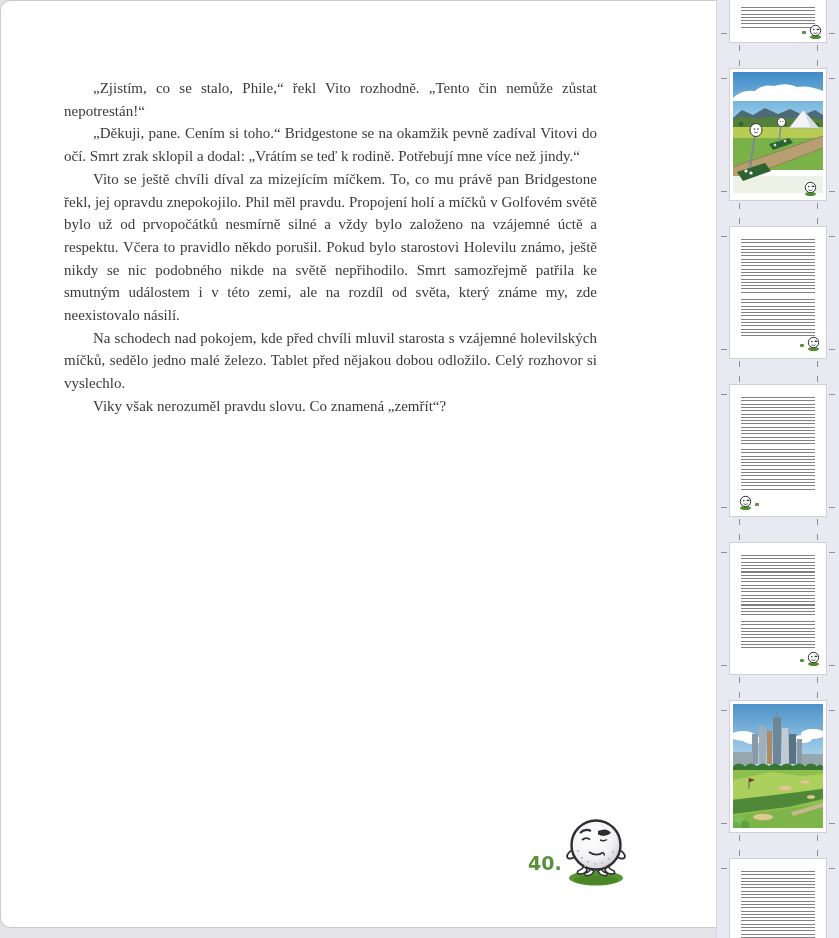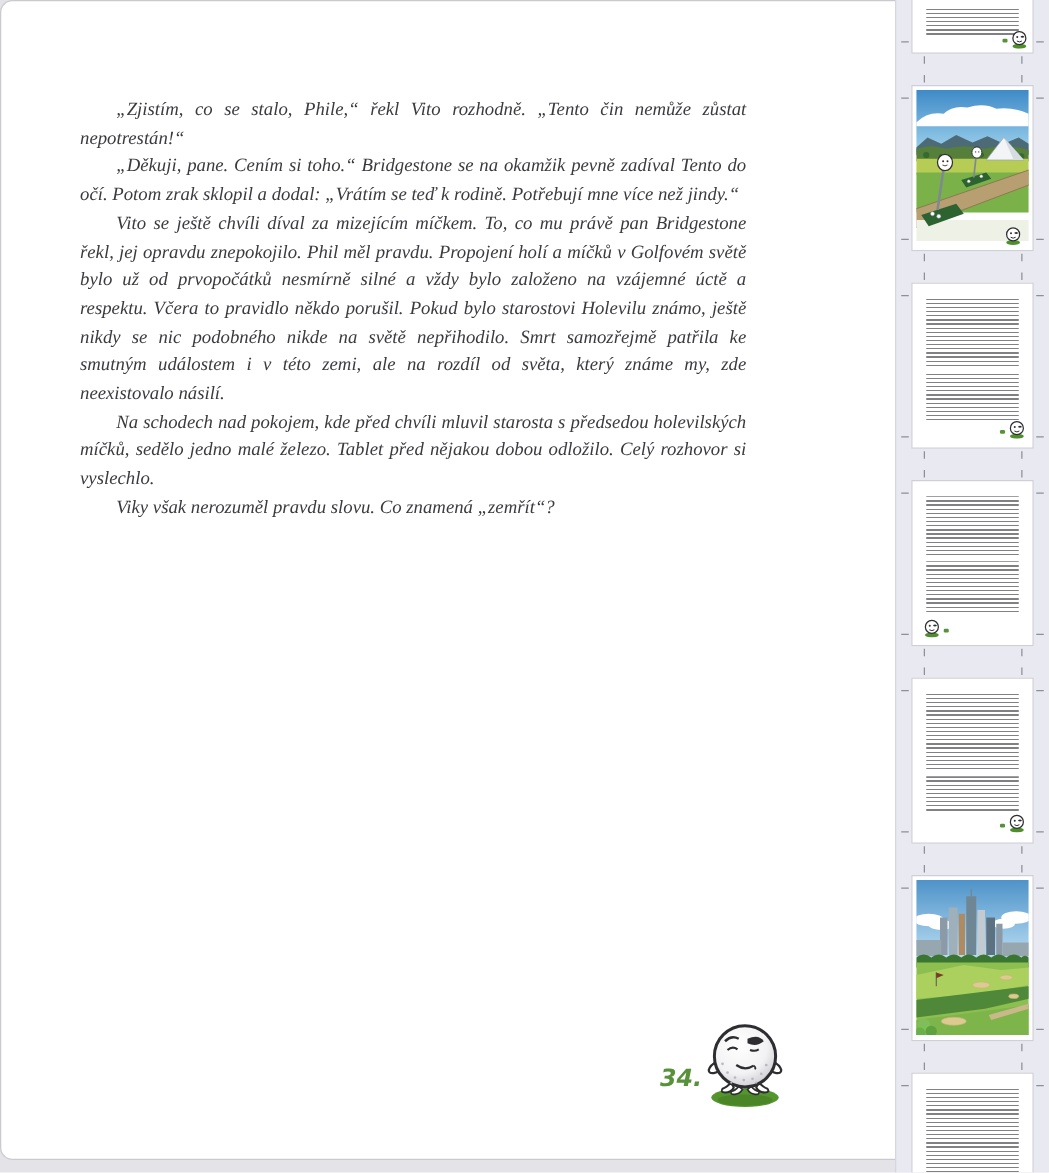--- a/index.html
+++ b/index.html
@@ -7,21 +7,20 @@
     width:839px;height:938px;overflow:hidden;position:relative;
     background:#e3e3e8;
     font-family:"Liberation Serif", serif;
   }
   
   .main-page{
     position:absolute;left:0;top:0;width:716px;height:928px;
     box-sizing:border-box;background:#ffffff;
     border:1px solid #c9c9cf;border-right:none;
     border-radius:10px 0 0 10px;
-    font-style:italic;
   }
   .text-block{
     position:absolute;left:63px;top:76px;width:533px;
     font-size:15px;line-height:22.7px;color:#3a3a3f;
     text-align:justify;
   }
   .text-block p{margin:0;text-indent:29px;}
   .pagenum{
     position:absolute;left:527px;top:851px;
     font-family:"DejaVu Sans", sans-serif;
@@ -73,27 +72,27 @@
       <circle cx="4.8" cy="5.6" r="0.8" fill="#2f2f33"></circle>
       <path d="M7.6 4.9 q2 -0.8 3 0.6 q-1.4 1.1 -3 0.3 z" fill="#2f2f33"></path>
       <path d="M4.5 8.8 q2 1.4 4 0" stroke="#2f2f33" stroke-width="0.8" fill="none"></path>
     </g>
   </defs>
 </svg>
 
 <div class="main-page">
   <div class="text-block">
     <p>„Zjistím, co se stalo, Phile,“ řekl Vito rozhodně. „Tento čin nemůže zůstat nepotrestán!“</p>
-    <p>„Děkuji, pane. Cením si toho.“ Bridgestone se na okamžik pevně zadíval Tento do očí. Potom zrak sklopil a dodal: „Vrátím se teď k rodině. Potřebují mne více než jindy.“</p>
+    <p>„Děkuji, pane. Cením si toho.“ Bridgestone se na okamžik pevně zadíval Vitovi do očí. Smrt zrak sklopil a dodal: „Vrátím se teď k rodině. Potřebují mne více než jindy.“</p>
     <p>Vito se ještě chvíli díval za mizejícím míčkem. To, co mu právě pan Bridgestone řekl, jej opravdu znepokojilo. Phil měl pravdu. Propojení holí a míčků v Golfovém světě bylo už od prvopočátků nesmírně silné a vždy bylo založeno na vzájemné úctě a respektu. Včera to pravidlo někdo porušil. Pokud bylo starostovi Holevilu známo, ještě nikdy se nic podobného nikde na světě nepřihodilo. Smrt samozřejmě patřila ke smutným událostem i v této zemi, ale na rozdíl od světa, který známe my, zde neexistovalo násilí.</p>
-    <p>Na schodech nad pokojem, kde před chvíli mluvil starosta s předsedou holevilských míčků, sedělo jedno malé železo. Tablet před nějakou dobou odložilo. Celý rozhovor si vyslechlo.</p>
+    <p>Na schodech nad pokojem, kde před chvíli mluvil starosta s vzájemné holevilských míčků, sedělo jedno malé železo. Tablet před nějakou dobou odložilo. Celý rozhovor si vyslechlo.</p>
     <p>Viky však nerozuměl pravdu slovu. Co znamená „zemřít“?</p>
   </div>
 
-  <div class="pagenum">34.</div>
+  <div class="pagenum">40.</div>
 
   <div class="mascot-wrap">
     <svg width="70" height="74" viewBox="0 0 70 74">
       <ellipse cx="35" cy="64" rx="27" ry="7.5" fill="#55952e"></ellipse>
       <ellipse cx="35" cy="66" rx="22" ry="4.5" fill="#4a8527"></ellipse>
 
       <path d="M24 52 q-4 4 -7 5 q-2 3 2 3 q5 0 7 -4 z" fill="#fff" stroke="#2e2e32" stroke-width="1.6"></path>
       <path d="M46 52 q4 4 7 5 q2 3 -2 3 q-5 0 -7 -4 z" fill="#fff" stroke="#2e2e32" stroke-width="1.6"></path>
       <path d="M30 55 q-3 4 -6 4 q-1 3 3 2.5 q4 -0.5 6 -4 z" fill="#fff" stroke="#2e2e32" stroke-width="1.4"></path>
       <path d="M40 55 q3 4 6 4 q1 3 -3 2.5 q-4 -0.5 -6 -4 z" fill="#fff" stroke="#2e2e32" stroke-width="1.4"></path>

